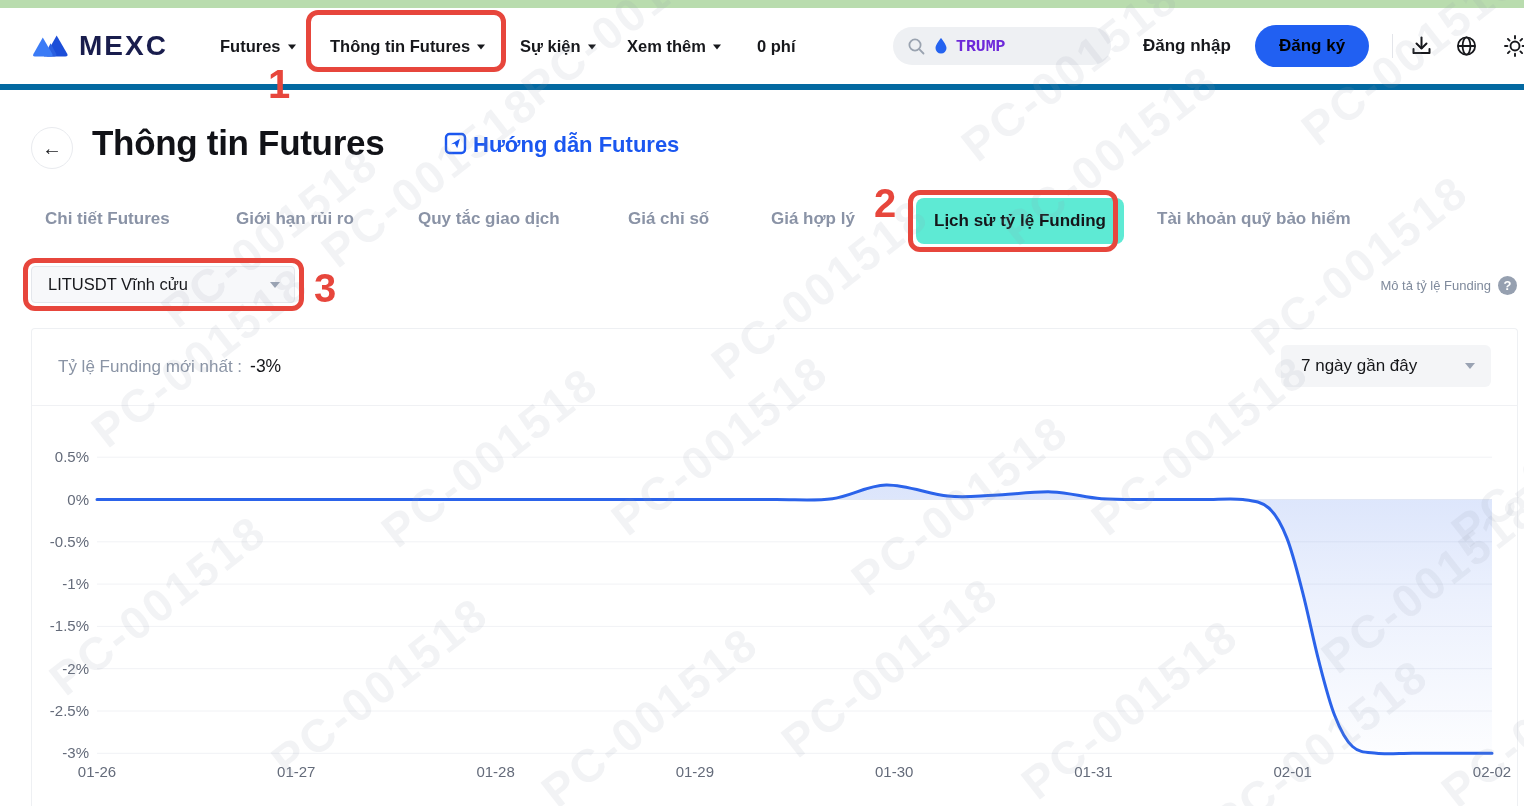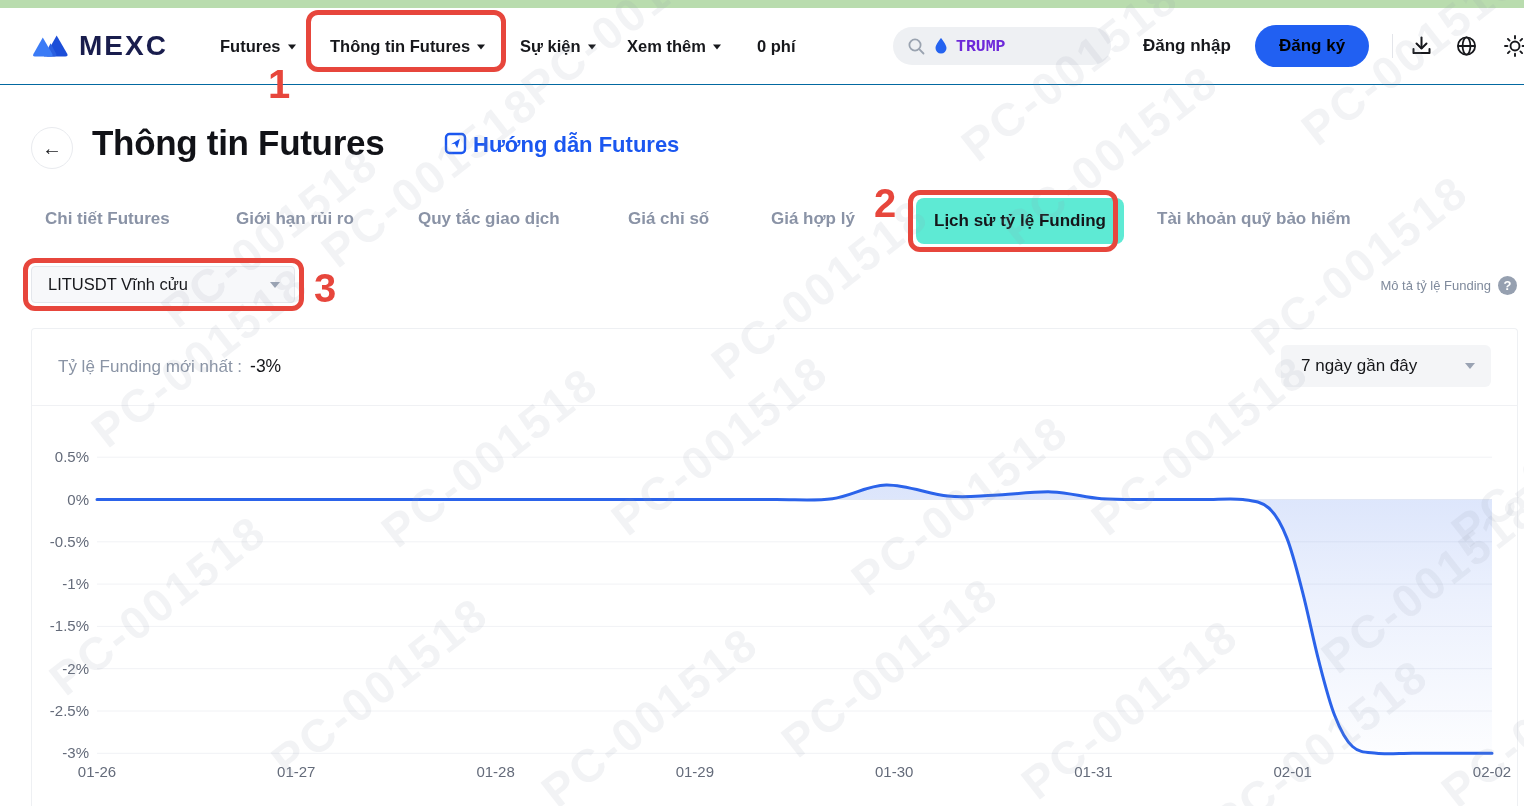--- a/index.html
+++ b/index.html
@@ -4,21 +4,21 @@
 <style>
   html,body{margin:0;padding:0;}
   body{
     width:1524px;height:806px;position:relative;overflow:hidden;
     background:#ffffff;font-family:"Liberation Sans",sans-serif;
     -webkit-font-smoothing:antialiased;
   }
   
   #top-strip{position:absolute;left:0;top:0;width:1524px;height:8px;background:#b9dcae;}
   
-  #navbar{position:absolute;left:0;top:8px;width:1524px;height:76px;background:#fff;border-bottom:1px solid #0369a1;z-index:2;}
+  #navbar{position:absolute;left:0;top:8px;width:1524px;height:76px;background:#fff;border-bottom:6px solid #0369a1;z-index:2;}
   .nav-abs{position:absolute;top:50%;transform:translateY(-50%);}
   #logo{left:30px;display:flex;align-items:center;gap:9px;}
   #brand-word{font-size:28px;font-weight:800;color:#191d4d;letter-spacing:2px;}
   .nav-item{display:flex;align-items:center;gap:7px;font-size:16.5px;font-weight:700;color:#17181c;cursor:pointer;white-space:nowrap;}
   .caret{width:0;height:0;border-left:4.5px solid transparent;border-right:4.5px solid transparent;border-top:5.5px solid #17181c;margin-top:2px;}
   #search-box{left:893px;width:218px;height:38px;background:#eef0f3;border-radius:19px;display:flex;align-items:center;padding:0 0 0 14px;box-sizing:border-box;gap:8px;cursor:text;}
   #search-placeholder{color:#6d28d9;font-size:16.5px;font-weight:700;font-family:Liberation Mono, monospace;}
   #login-link{left:1143px;font-size:17px;font-weight:700;color:#17181c;cursor:pointer;}
   #signup-btn{left:1255px;height:42px;border-radius:21px;background:#2160f2;color:#000000;font-size:17px;font-weight:700;display:flex;align-items:center;padding:0 24px;cursor:pointer;border:none;}
   #nav-divider{left:1392px;width:1px;height:24px;background:#e3e5ea;}

